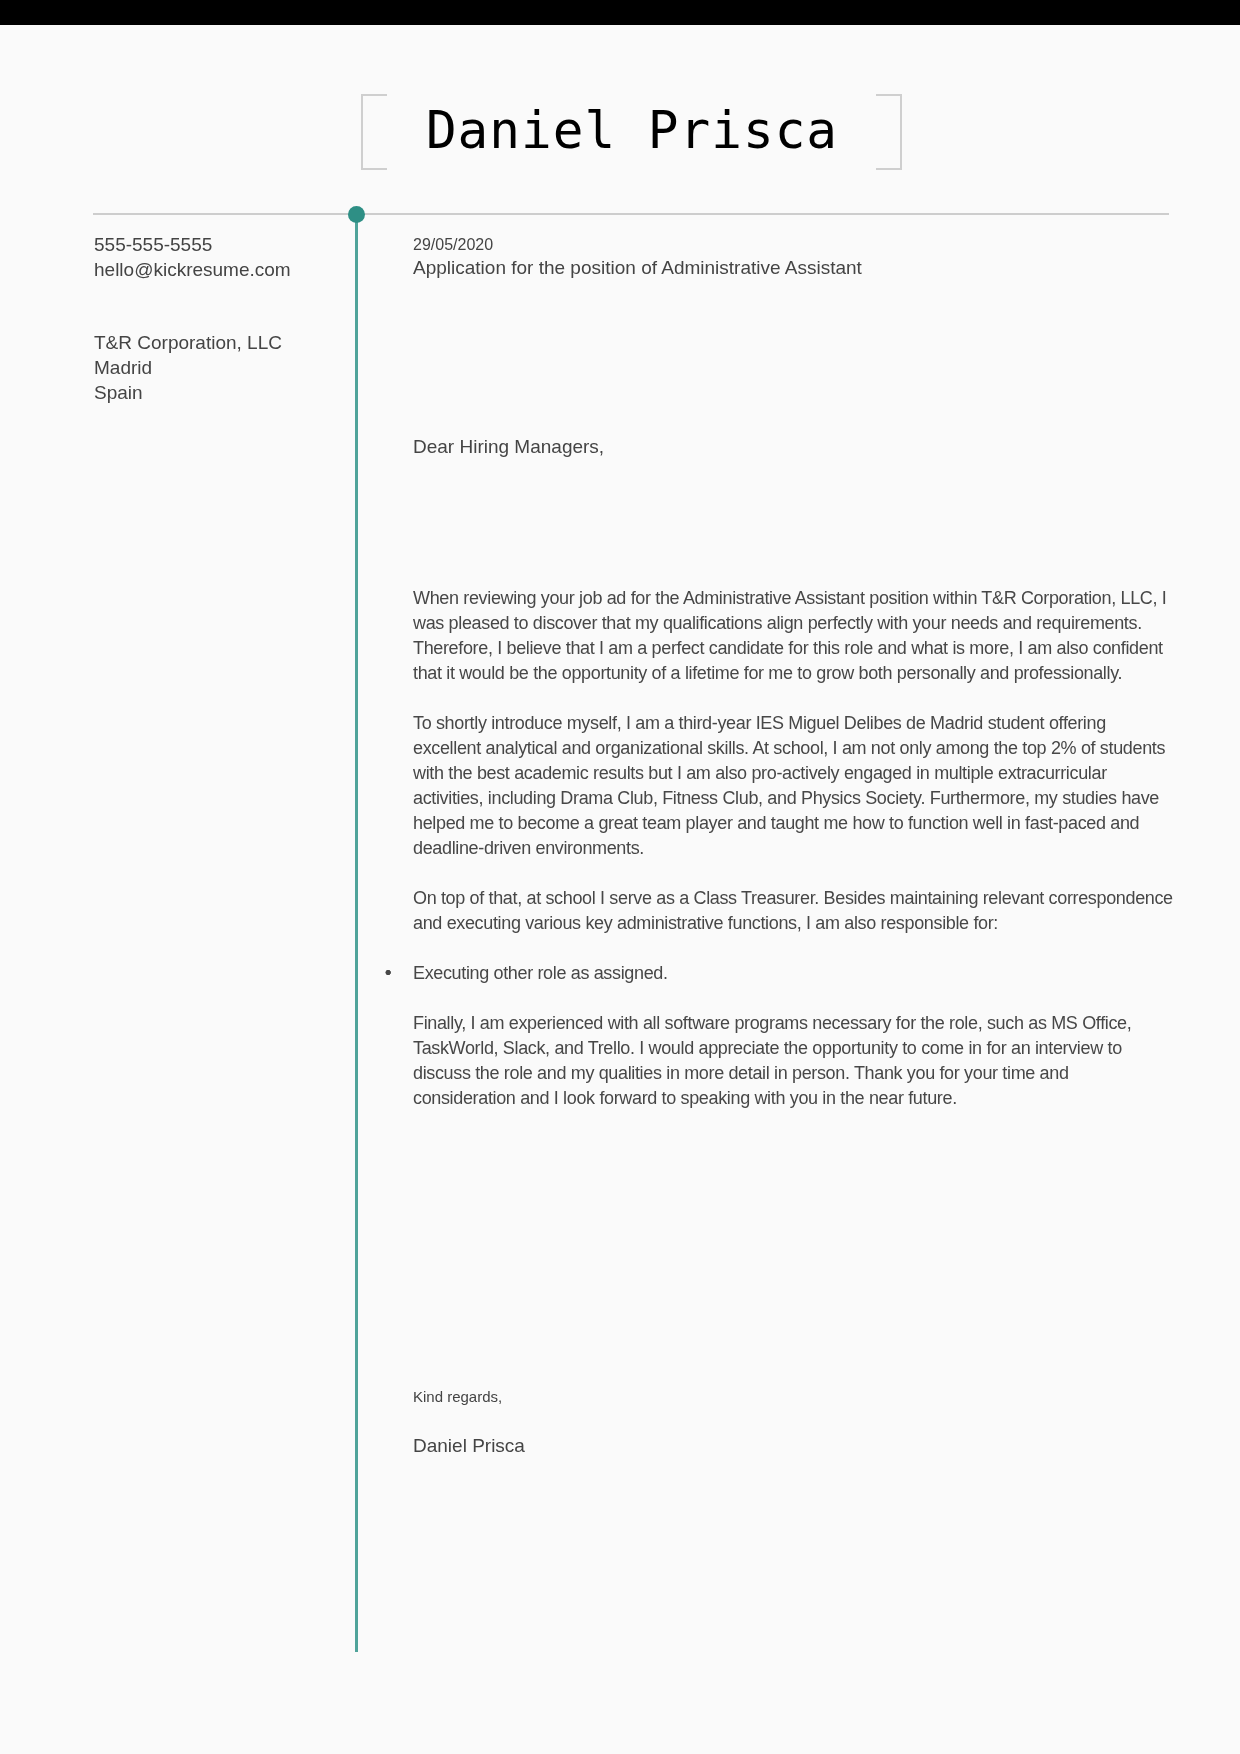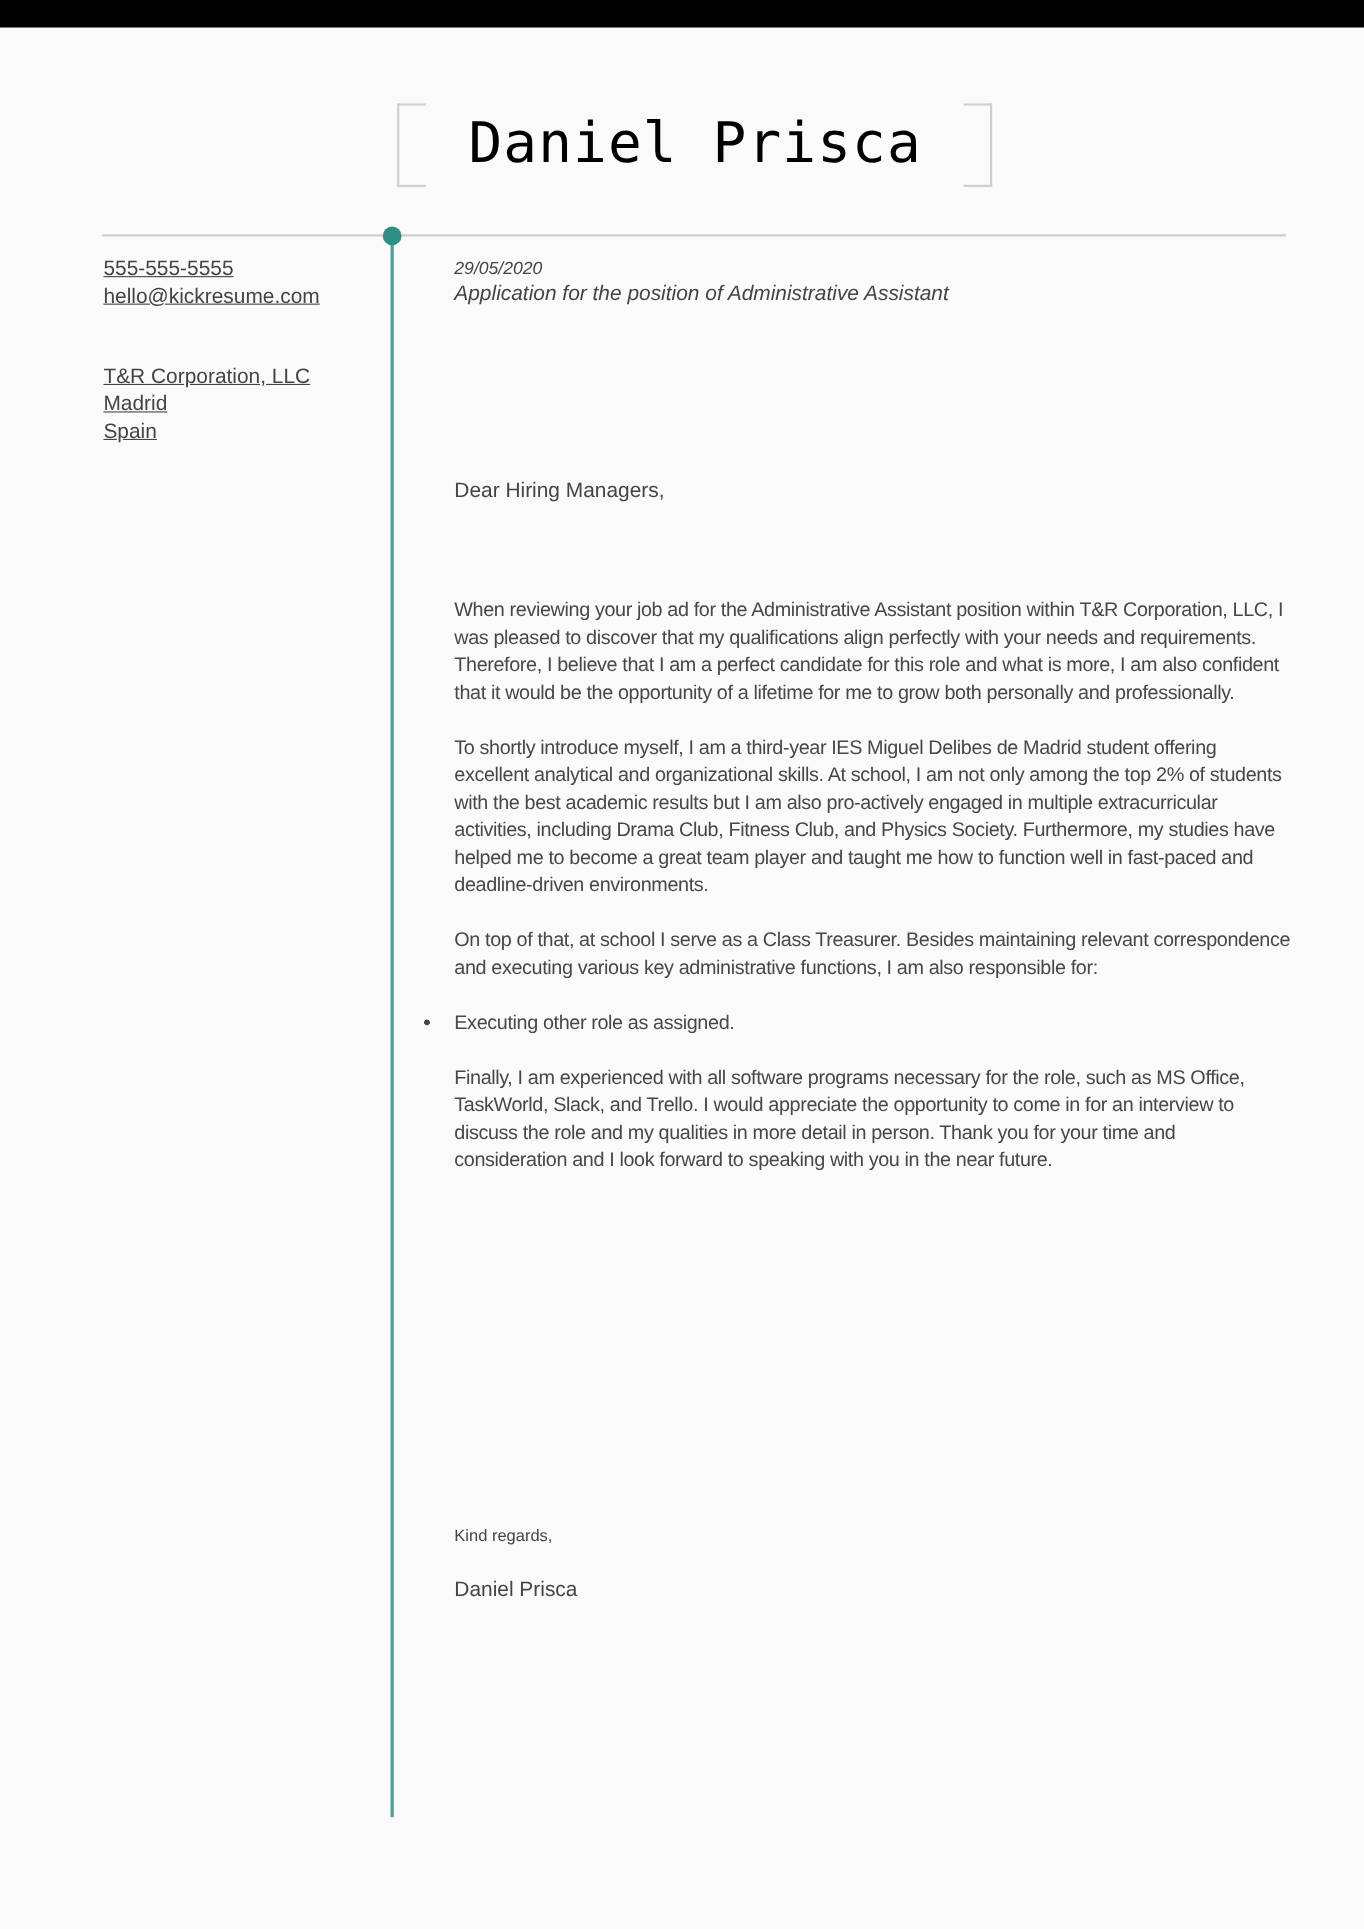--- a/index.html
+++ b/index.html
@@ -16,28 +16,28 @@
   .name {
     position: absolute; left: 361px; width: 542px; top: 96px; height: 70px;
     text-align: center; line-height: 70px;
     font-family: "DejaVu Sans Mono", "Liberation Mono", monospace;
     font-size: 51px; color: #000; letter-spacing: 1px;
   }
   .hrule { position: absolute; left: 93px; top: 213px; width: 1076px; height: 2px; background: #cdcdcd; }
   .vline { position: absolute; left: 355px; top: 214px; width: 3px; height: 1438px; background: #4fa39a; }
   .dot { position: absolute; left: 348px; top: 206px; width: 17px; height: 17px; border-radius: 50%; background: #2e8f85; }
   .left-col { position: absolute; left: 94px; top: 232px; width: 250px; font-size: 19px; line-height: 25px; color: #444; }
-  .left-col .block { margin-bottom: 25px; text-decoration: underline; }
+  .left-col .block { margin-bottom: 25px; }
   .left-col .line { display: block; white-space: nowrap; }
-  .right-col { position: absolute; left: 413px; top: 235px; width: 760px; color: #444; font-style: italic; }
+  .right-col { position: absolute; left: 413px; top: 235px; width: 760px; color: #444; }
   .date { font-size: 16px; line-height: 20px; }
   .subject { font-size: 19px; line-height: 25px; white-space: nowrap; }
   .greeting { position: absolute; left: 413px; top: 434px; font-size: 19px; line-height: 25px; white-space: nowrap; }
   .body-text {
-    position: absolute; left: 413px; top: 542px; width: 760px;
+    position: absolute; left: 413px; top: 586px; width: 760px;
     font-family: "Liberation Sans", sans-serif; font-size: 18px; line-height: 25px;
     letter-spacing: -0.35px; color: #474747;
   }
   .body-text p { margin: 0 0 25px 0; }
   .body-text ul { margin: 0 0 25px 0; padding: 0; list-style: none; }
   .body-text li { position: relative; }
   .body-text li .bullet { position: absolute; left: -28px; top: 0; }
   .closing { position: absolute; left: 413px; top: 1384px; font-size: 15px; line-height: 25px; }
   .signature { position: absolute; left: 413px; top: 1433px; font-size: 19px; line-height: 25px; }
 </style>

